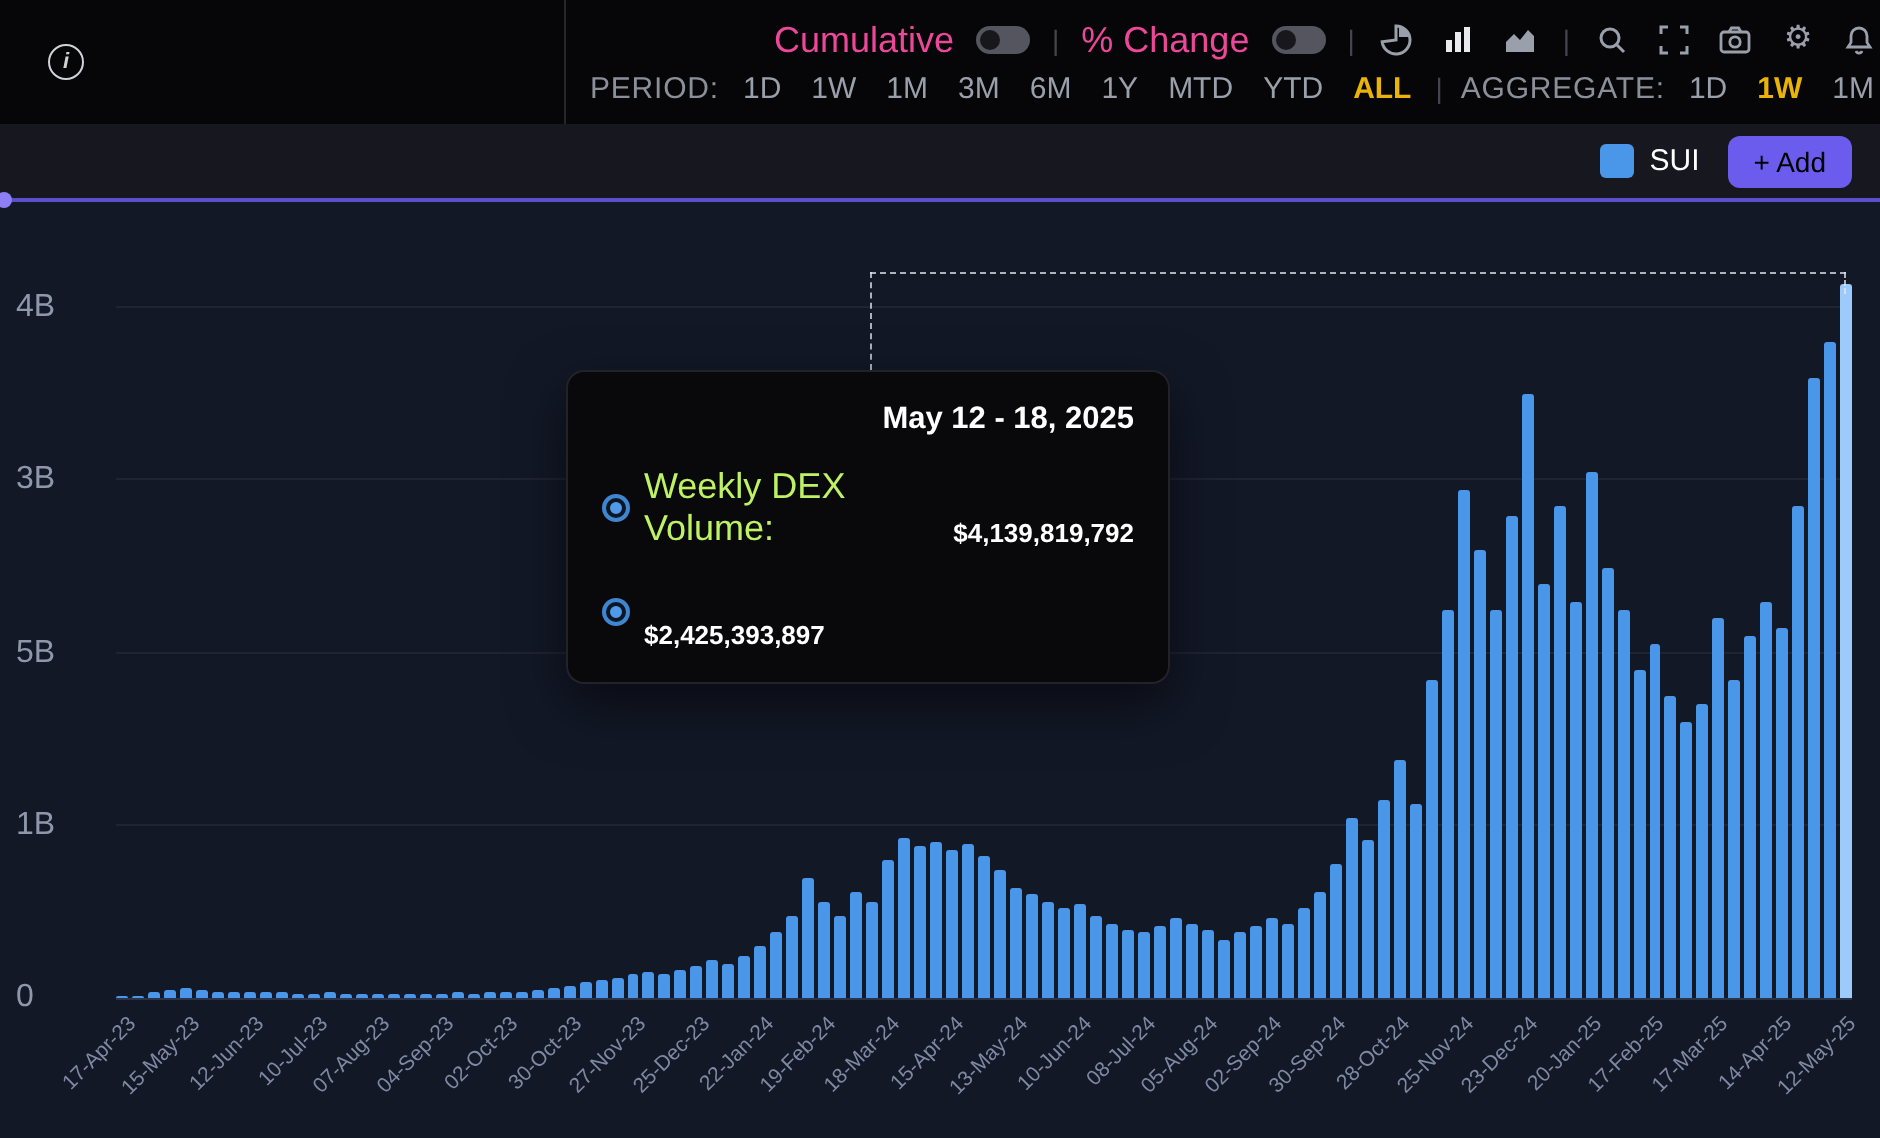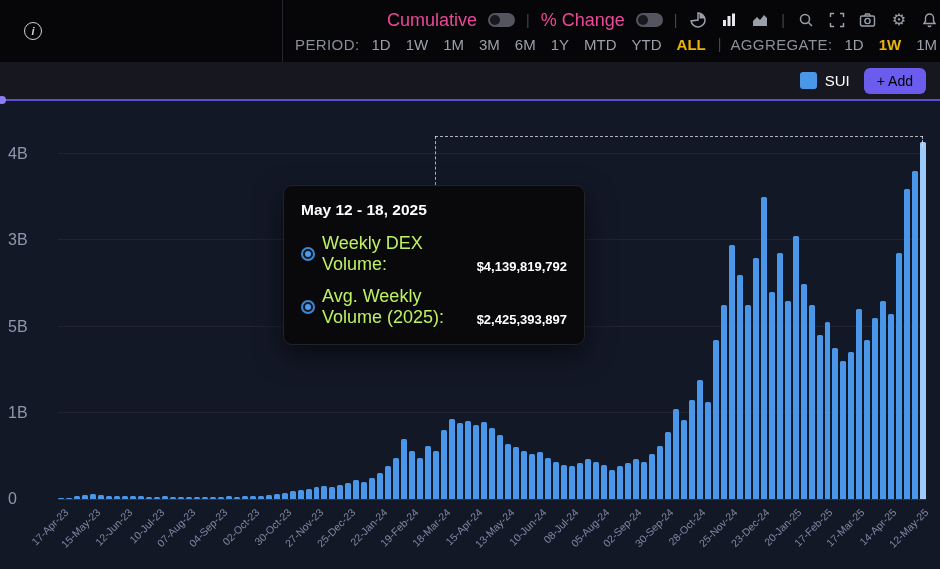--- a/index.html
+++ b/index.html
@@ -66,21 +66,21 @@
     border-top:1px dashed rgba(225,230,240,0.75); }
   .cross-v { position:absolute; top:-1px; left:43.4%; height:49px;
     border-left:1px dashed rgba(225,230,240,0.75); }
   .cross-v2 { position:absolute; top:-1px; left:99.55%; height:11px;
     border-left:1px dashed rgba(225,230,240,0.75); }
 
   
   .tooltip { position:absolute; left:283px; top:84px; width:302px; background:#09090b;
     border:1px solid #222228; border-radius:9px; padding:15px 17px 16px 17px; z-index:9;
     box-shadow:0 10px 28px rgba(0,0,0,0.55); }
-  .tip-title { color:#fff; font-size:15.5px; font-weight:bold; margin-bottom:14px; }
+  .tip-title { color:#fff; font-size:15.5px; font-weight:bold; margin-bottom:14px;text-align:right; }
   .tip-row { display:flex; align-items:center; gap:9px; margin-top:11px; }
   .tip-dot { flex:none; width:10px; height:10px; border-radius:50%; background:#4f9bea;
     border:2px solid #0e1626; box-shadow:0 0 0 2px #3e86cf; margin-left:2px; }
   .tip-label { width:168px; color:#bef264; font-size:18px; }
   .tip-value { color:#ffffff; font-size:13px; font-weight:bold; white-space:nowrap;margin-top:24px; }
 </style>
 </head>
 <body>
 
 <div class="app">
@@ -347,19 +347,18 @@
 
     <div class="tooltip">
       <div class="tip-title">May 12 - 18, 2025</div>
       <div class="tip-row">
         <span class="tip-dot"></span>
         <span class="tip-label">Weekly DEX Volume:</span>
         <span class="tip-value">$4,139,819,792</span>
       </div>
       <div class="tip-row">
         <span class="tip-dot"></span>
-        <span class="tip-label">Avg. Weekly Volume (2025):</span>
         <span class="tip-value">$2,425,393,897</span>
       </div>
     </div>
   </div>
 
 </div>
 
 </body></html>

